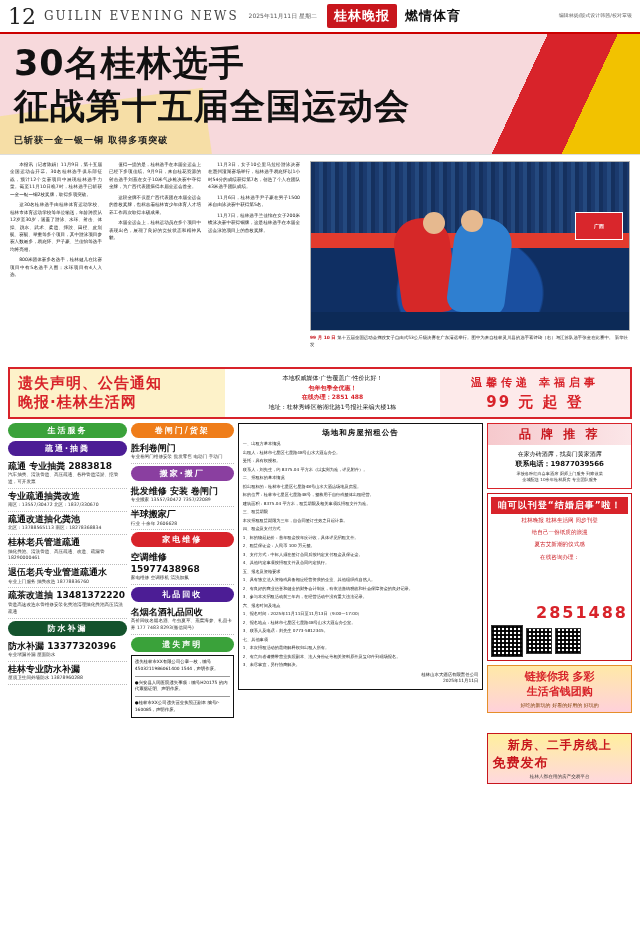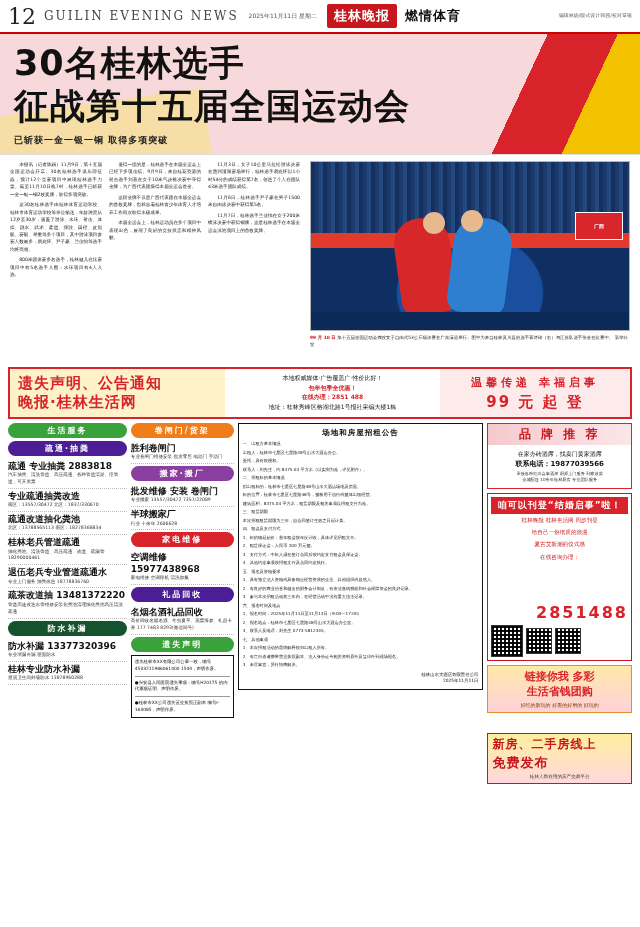--- a/index.html
+++ b/index.html
@@ -101,21 +101,21 @@
      repeating-linear-gradient(0deg,#111 0 2px,#fff 2px 4px),
      repeating-linear-gradient(90deg,#111 0 2px,transparent 2px 4px);
      background-blend-mode:multiply;border:1px solid #333;}
   .qr.sm{width:24px;height:24px;}
 
   .grpbuy{border:1px solid #e58f2a;background:linear-gradient(180deg,#ffe9a8,#ffd1da);padding:4px;box-sizing:border-box;margin-bottom:20px;}
   .grpbuy .g1{font-size:11px;font-weight:bold;color:#d8232a;text-align:center;line-height:1.35;}
   .grpbuy .g2{font-size:5px;color:#7a3b00;text-align:center;margin-top:2px;}
 
   .housebox{border:1px solid #c8161d;background:linear-gradient(180deg,#ffef9e,#ffd8de);padding:4px;box-sizing:border-box;}
-  .housebox .h1x{font-size:12px;font-weight:bold;color:#c8161d;line-height:1.3;letter-spacing:1px;font-family:Liberation Mono, monospace;}
+  .housebox .h1x{font-size:12px;font-weight:bold;color:#c8161d;text-align:center;line-height:1.3;letter-spacing:1px;}
   .housebox .h2x{font-size:13px;font-weight:bold;color:#c8161d;text-align:left;letter-spacing:1px;}
   .housebox .h3x{font-size:4.6px;color:#333;text-align:center;margin-top:2px;}
 
   .lostbox{border:1px solid #111;padding:3px;box-sizing:border-box;font-size:4.4px;line-height:1.55;}
   .rule{height:1px;background:#999;margin:3px 0;}
   .tiny{font-size:4.2px;line-height:1.5;color:#333;}
   .mt2{margin-top:2px;}
 </style>
 </head>
 <body>

